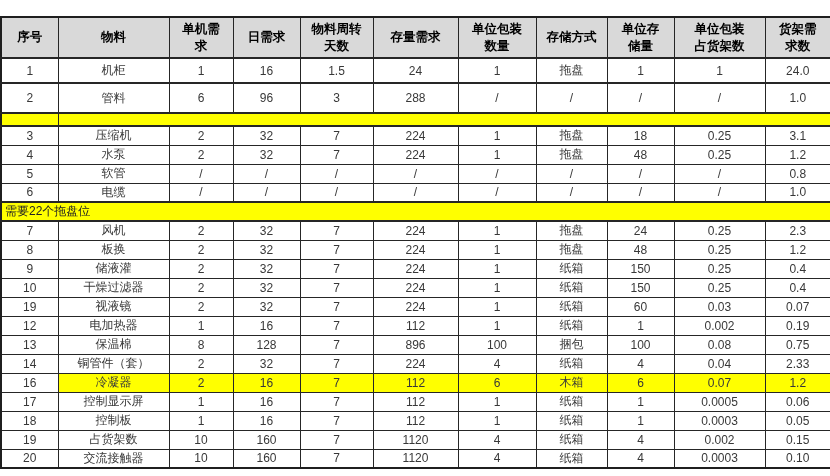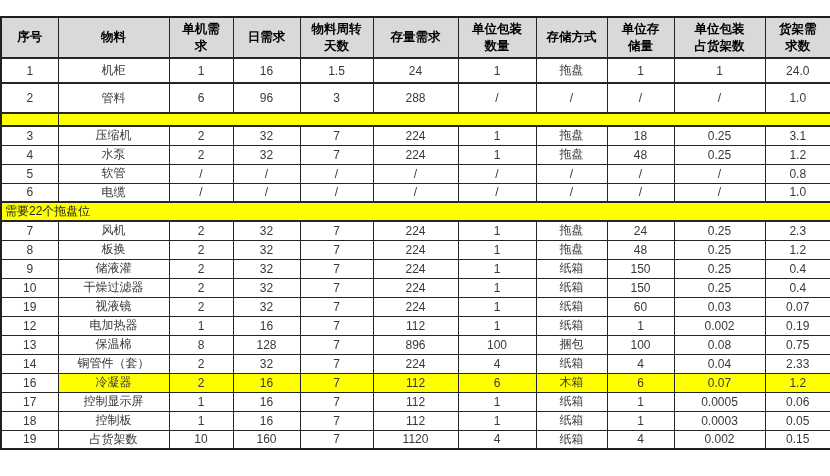--- a/index.html
+++ b/index.html
@@ -338,15 +338,28 @@
           <td>10</td>
           <td>160</td>
           <td>7</td>
           <td>1120</td>
           <td>4</td>
           <td>纸箱</td>
           <td>4</td>
           <td>0.002</td>
           <td>0.15</td>
         </tr>
+        <tr class="rtype-data">
+          <td>20</td>
+          <td>交流接触器</td>
+          <td>10</td>
+          <td>160</td>
+          <td>7</td>
+          <td>1120</td>
+          <td>4</td>
+          <td>纸箱</td>
+          <td>4</td>
+          <td>0.0003</td>
+          <td>0.10</td>
+        </tr>
       </tbody>
   </table>
 </div>
 
 </body></html>

